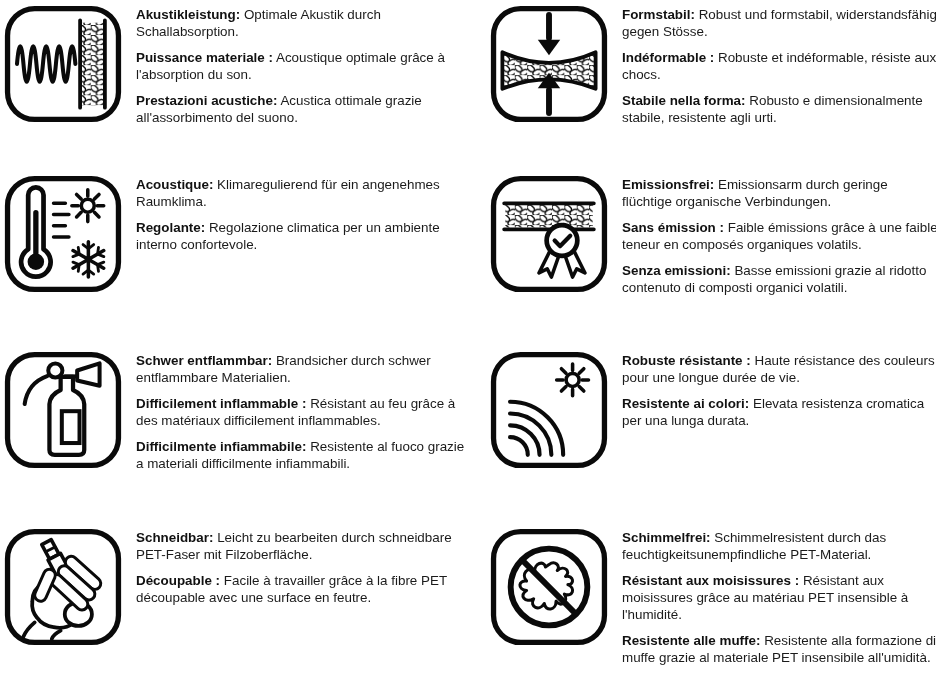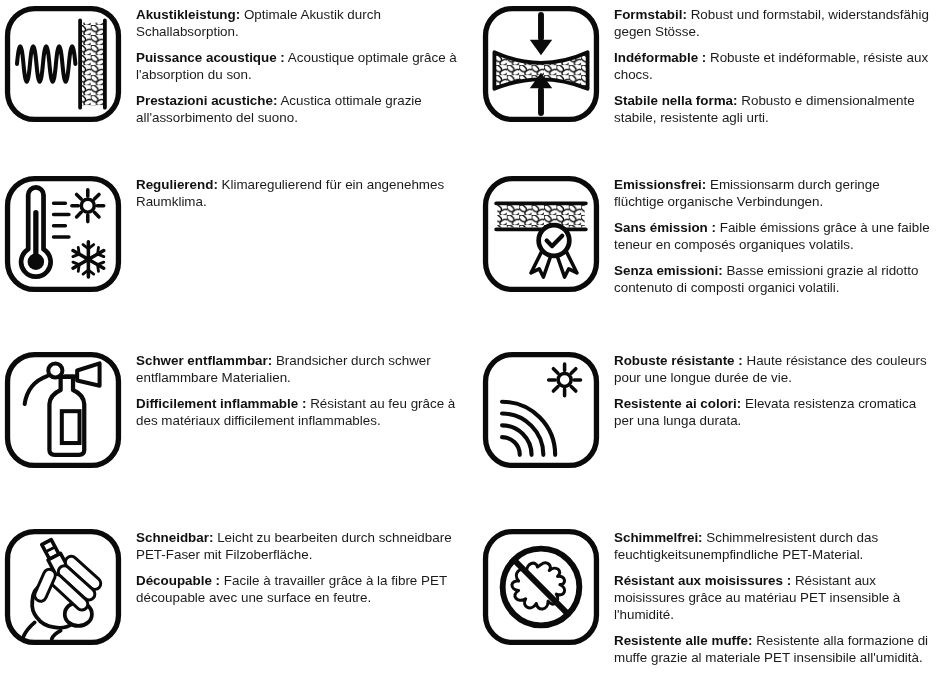--- a/index.html
+++ b/index.html
@@ -6,21 +6,21 @@
   body{
     width:936px;height:680px;overflow:hidden;
     font-family:"Liberation Sans",sans-serif;
     color:#1b1b1b;
   }
   .page{width:936px;height:680px;}
   .grid{
     display:grid;
     grid-template-columns:466px 450px;
     grid-template-rows:170px 176px 177px auto;
-    column-gap:12px;
+    column-gap:20px;
     padding:5px 0 0 4px;
     box-sizing:border-box;
   }
   .cell{display:flex;align-items:flex-start;gap:14px;}
   .icon{width:118px;height:118px;flex:0 0 118px;display:block;}
   .txt{flex:1;padding-top:1px;}
   p.feat{margin:0 0 9px 0;font-size:13.4px;line-height:17px;}
   p.feat b{font-weight:700;color:#111;}
 </style>
 </head>
@@ -37,21 +37,21 @@
           <ellipse cx="8" cy="6.2" rx="3.4" ry="2.2" fill="none" stroke="#0a0a0a" stroke-width="1.1" transform="rotate(-28 8 6.2)"></ellipse>
         </pattern>
       </defs>
       <rect x="3" y="3" width="94" height="94" rx="23" fill="#fff" stroke="#0a0a0a" stroke-width="4.5"></rect>
       <rect x="64.5" y="15" width="21" height="70" fill="url(#lp1)"></rect>
       <path d="M64.5 13 V87 M85.5 13 V87" stroke="#0a0a0a" stroke-width="3.2" fill="none" stroke-linecap="round"></path>
       <path d="M11 50 C12.8 30 14.7 30 16.5 50 C18.3 70 20.2 70 22 50 C23.8 30 25.7 30 27.5 50 C29.3 70 31.2 70 33 50 C34.8 30 36.7 30 38.5 50 C40.3 70 42.2 70 44 50 C45.8 30 47.7 30 49.5 50 C51.3 70 53.2 70 55 50 C56.8 30 58.7 30 60.5 50" fill="none" stroke="#0a0a0a" stroke-width="3.4" stroke-linecap="round"></path>
     </svg>
     <div class="txt">
       <p class="feat"><b>Akustikleistung:</b> <span>Optimale Akustik durch Schallabsorption.</span></p>
-      <p class="feat"><b>Puissance acoustique :</b> <span>Acoustique optimale grâce à l'absorption du son.</span></p>
+      <p class="feat"><b>Puissance materiale :</b> <span>Acoustique optimale grâce à l'absorption du son.</span></p>
       <p class="feat"><b>Prestazioni acustiche:</b> <span>Acustica ottimale grazie all'assorbimento del suono.</span></p>
     </div>
   </div>
 
   <div class="cell">
     <svg class="icon" viewBox="0 0 100 100" aria-label="compression-arrows-icon">
       <defs>
         <pattern id="lp2" width="10.5" height="8.5" patternUnits="userSpaceOnUse">
           <ellipse cx="3" cy="2.8" rx="3.4" ry="2.2" fill="none" stroke="#0a0a0a" stroke-width="1.1" transform="rotate(38 3 2.8)"></ellipse>
           <ellipse cx="8" cy="6.2" rx="3.4" ry="2.2" fill="none" stroke="#0a0a0a" stroke-width="1.1" transform="rotate(-28 8 6.2)"></ellipse>
@@ -89,21 +89,22 @@
           <use href="#sfb" transform="translate(71.5 62.5)"></use>
           <use href="#sfb" transform="rotate(60 71.5 71.5) translate(71.5 62.5)"></use>
           <use href="#sfb" transform="rotate(120 71.5 71.5) translate(71.5 62.5)"></use>
           <use href="#sfb" transform="rotate(180 71.5 71.5) translate(71.5 62.5)"></use>
           <use href="#sfb" transform="rotate(240 71.5 71.5) translate(71.5 62.5)"></use>
           <use href="#sfb" transform="rotate(300 71.5 71.5) translate(71.5 62.5)"></use>
         </g>
       </g>
     </svg>
     <div class="txt">
-      <p class="feat"><b>Regulierend:</b> <span>Klimaregulierend für ein angenehmes Raumklima.</span></p>
+      <p class="feat"><b>Acoustique:</b> <span>Klimaregulierend für ein angenehmes Raumklima.</span></p>
+      <p class="feat"><b>Regolante:</b> <span>Regolazione climatica per un ambiente interno confortevole.</span></p>
     </div>
   </div>
 
   <div class="cell">
     <svg class="icon" viewBox="0 0 100 100" aria-label="low-emission-certificate-icon">
       <defs>
         <pattern id="lp4" width="10.5" height="8.5" patternUnits="userSpaceOnUse">
           <ellipse cx="3" cy="2.8" rx="3.4" ry="2.2" fill="none" stroke="#0a0a0a" stroke-width="1.1" transform="rotate(38 3 2.8)"></ellipse>
           <ellipse cx="8" cy="6.2" rx="3.4" ry="2.2" fill="none" stroke="#0a0a0a" stroke-width="1.1" transform="rotate(-28 8 6.2)"></ellipse>
         </pattern>
@@ -129,20 +130,21 @@
       <path d="M37 21 Q20 27 17.5 45" fill="none" stroke="#0a0a0a" stroke-width="3.4" stroke-linecap="round"></path>
       <path d="M51 21.5 H63" stroke="#0a0a0a" stroke-width="3.4"></path>
       <path d="M62 16.5 L81 10.5 L81 29.5 L62 25 Z" fill="#fff" stroke="#0a0a0a" stroke-width="3.4" stroke-linejoin="round"></path>
       <circle cx="43.5" cy="16.5" r="6" fill="#fff" stroke="#0a0a0a" stroke-width="3.4"></circle>
       <path d="M48 22 V33 Q39 37 38.5 45 V84 Q38.5 88 43 88 H63.5 Q68 88 68 84 V45 Q67.5 37 58.5 33 V22 Z" fill="#fff" stroke="#0a0a0a" stroke-width="3.6" stroke-linejoin="round"></path>
       <rect x="49" y="51" width="15" height="27" fill="#fff" stroke="#0a0a0a" stroke-width="3.4"></rect>
     </svg>
     <div class="txt">
       <p class="feat"><b>Schwer entflammbar:</b> <span>Brandsicher durch schwer entflammbare Materialien.</span></p>
       <p class="feat"><b>Difficilement inflammable :</b> <span>Résistant au feu grâce à des matériaux difficilement inflammables.</span></p>
+      <p class="feat"><b>Difficilmente infiammabile:</b> <span>Resistente al fuoco grazie a materiali difficilmente infiammabili.</span></p>
     </div>
   </div>
 
   <div class="cell">
     <svg class="icon" viewBox="0 0 100 100" aria-label="colorfast-rainbow-sun-icon">
       <rect x="3" y="3" width="94" height="94" rx="23" fill="#fff" stroke="#0a0a0a" stroke-width="4.5"></rect>
       <circle cx="70" cy="24.5" r="5.5" fill="none" stroke="#0a0a0a" stroke-width="3"></circle>
       <path d="M70 11 V16.5 M70 32.5 V38 M56.5 24.5 H62 M78 24.5 H83.5 M60.5 15 l3.9 3.9 M75.6 30.1 l3.9 3.9 M79.5 15 l-3.9 3.9 M64.4 30.1 l-3.9 3.9" stroke="#0a0a0a" stroke-width="3" stroke-linecap="round"></path>
       <path d="M17 73 A15 15 0 0 1 32 88" fill="none" stroke="#0a0a0a" stroke-width="3.5" stroke-linecap="round"></path>
       <path d="M17 63 A25 25 0 0 1 42 88" fill="none" stroke="#0a0a0a" stroke-width="3.5" stroke-linecap="round"></path>

